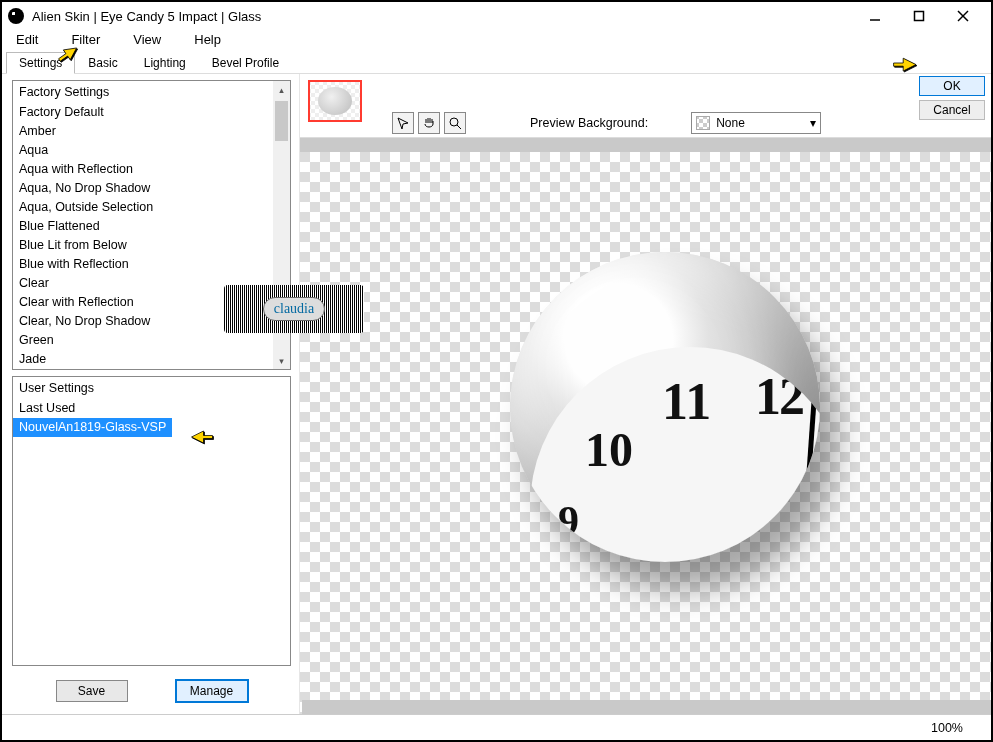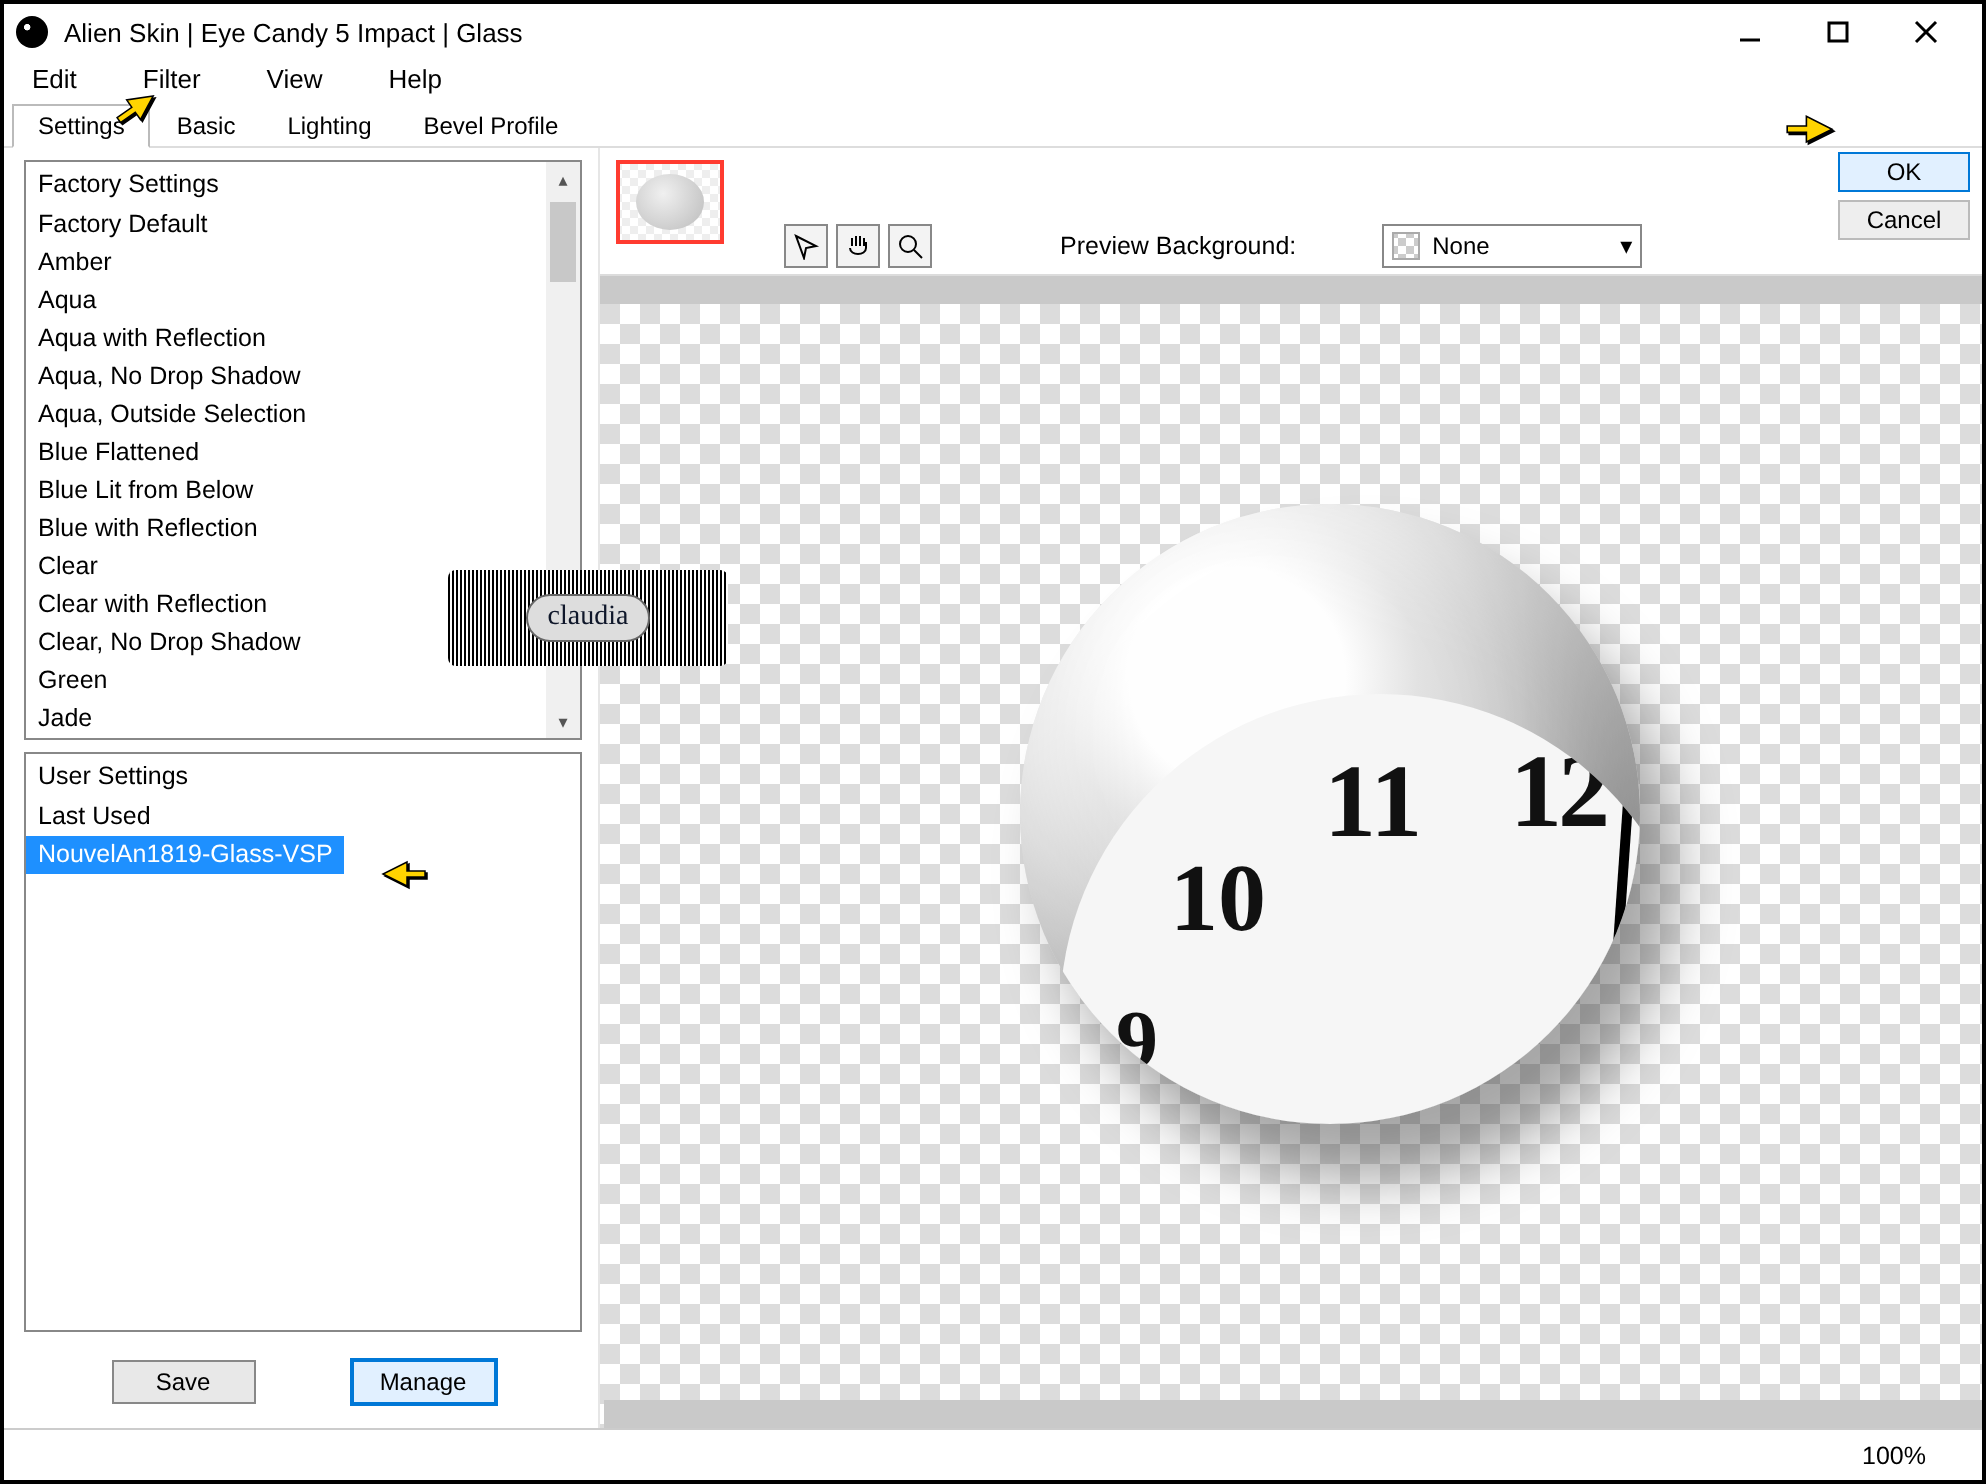--- a/index.html
+++ b/index.html
@@ -77,21 +77,21 @@
   .n11 { left: 132px; top: 25px;  font-size: 52px; }
   .n12 { left: 225px; top: 20px;  font-size: 52px; letter-spacing:-2px;}
   .hand { position:absolute; background:#000; transform-origin: bottom center; left: 260px; }
   .hand.hour { width:7px; height:105px; top: 80px; transform: rotate(18deg); }
   .hand.min  { width:5px; height:135px; top: 55px; transform: rotate(4deg); left: 272px;}
 
   
   .watermark { position:absolute; left: 222px; top: 283px; width: 140px; height: 48px;
     background: repeating-linear-gradient(90deg, #000 0 1px, #fff 1px 2px);
     display:flex; align-items:center; justify-content:center; z-index: 60; border-radius: 4px;}
-  .watermark-inner { background: #ddd; border:1px solid #666; border-radius: 20px; padding: 3px 10px; font-family: cursive; font-size: 14px; color:#0f172a;}
+  .watermark-inner { background: #ddd; border:1px solid #666; border-radius: 20px; padding: 3px 10px; font-family: cursive; font-size: 14px; color:#0369a1;}
 
   
   .cursor { position:absolute; width: 32px; height: 24px; z-index:80;}
   .cursor svg { filter: drop-shadow(1px 1px 0 #000); }
 
   
   .status { position:absolute; bottom:0; left:0; right:0; height: 26px; border-top: 1px solid #ccc; display:flex; align-items:center; justify-content:flex-end; padding: 0 28px; font-size:12.5px; background:#fff;}
   .status-sep { position:absolute; bottom:26px; left:300px; right:0; height:14px; background:#c9c9c9;}
 </style>
 </head>

